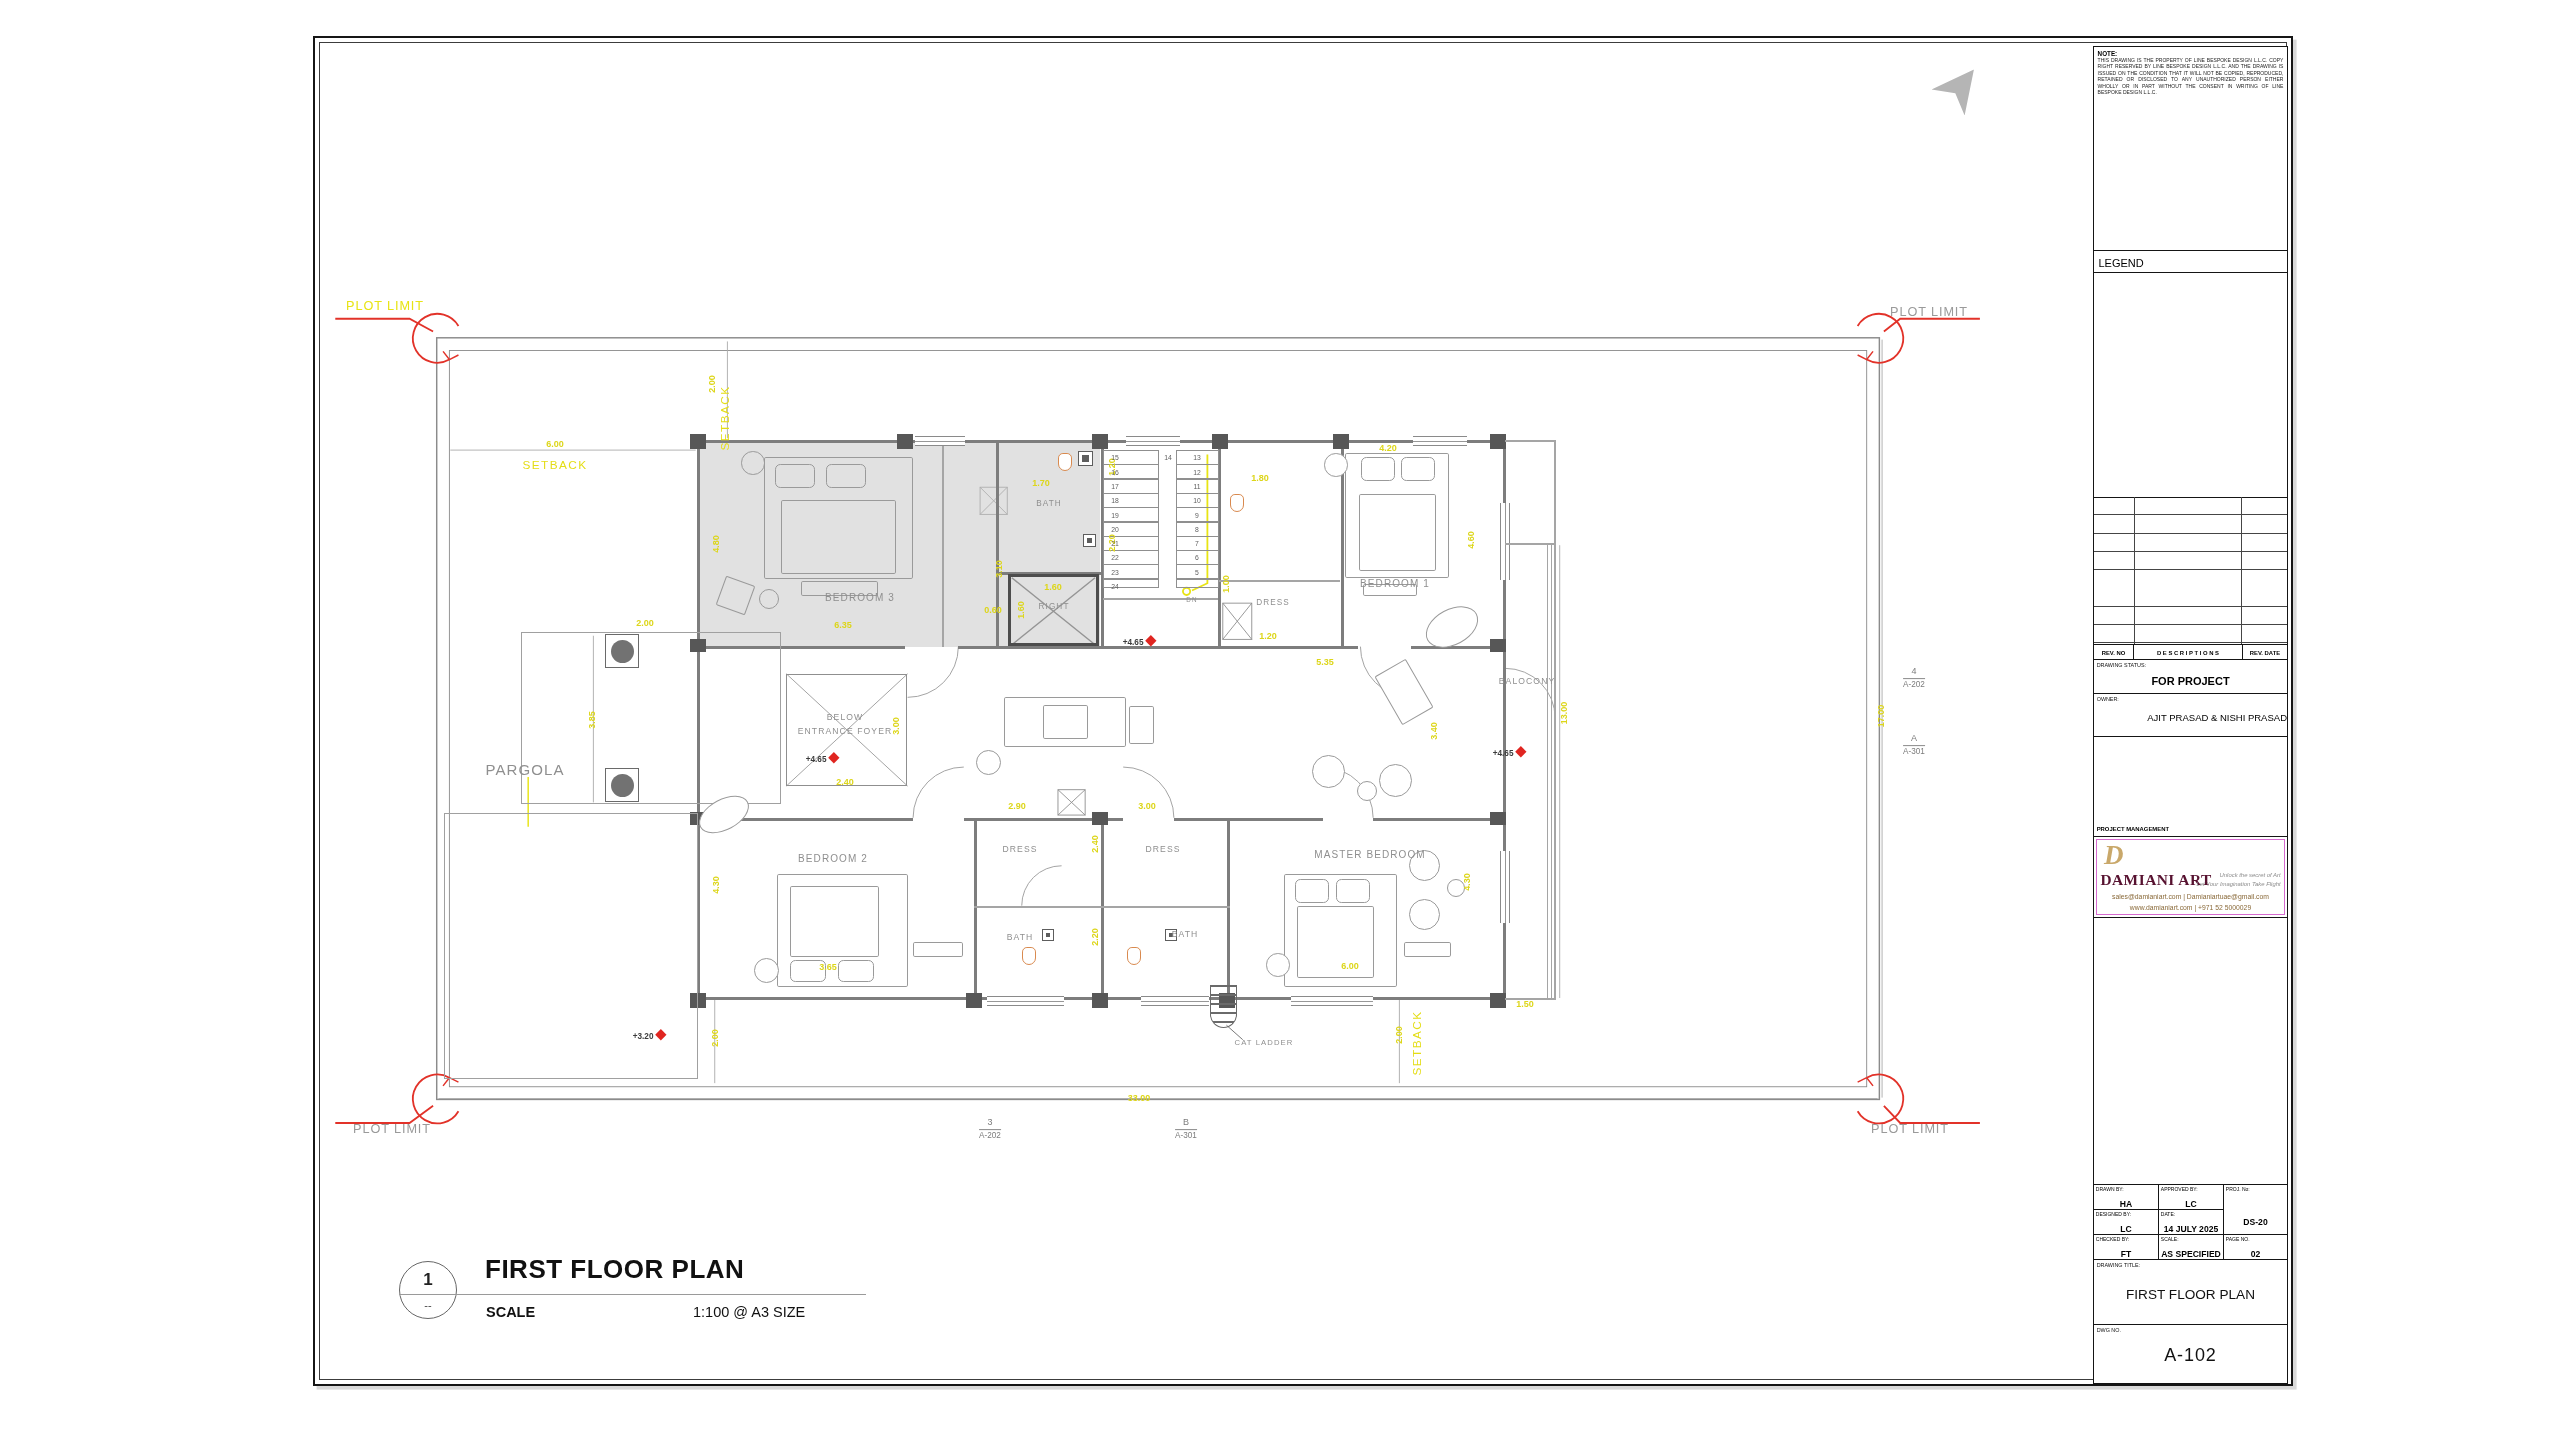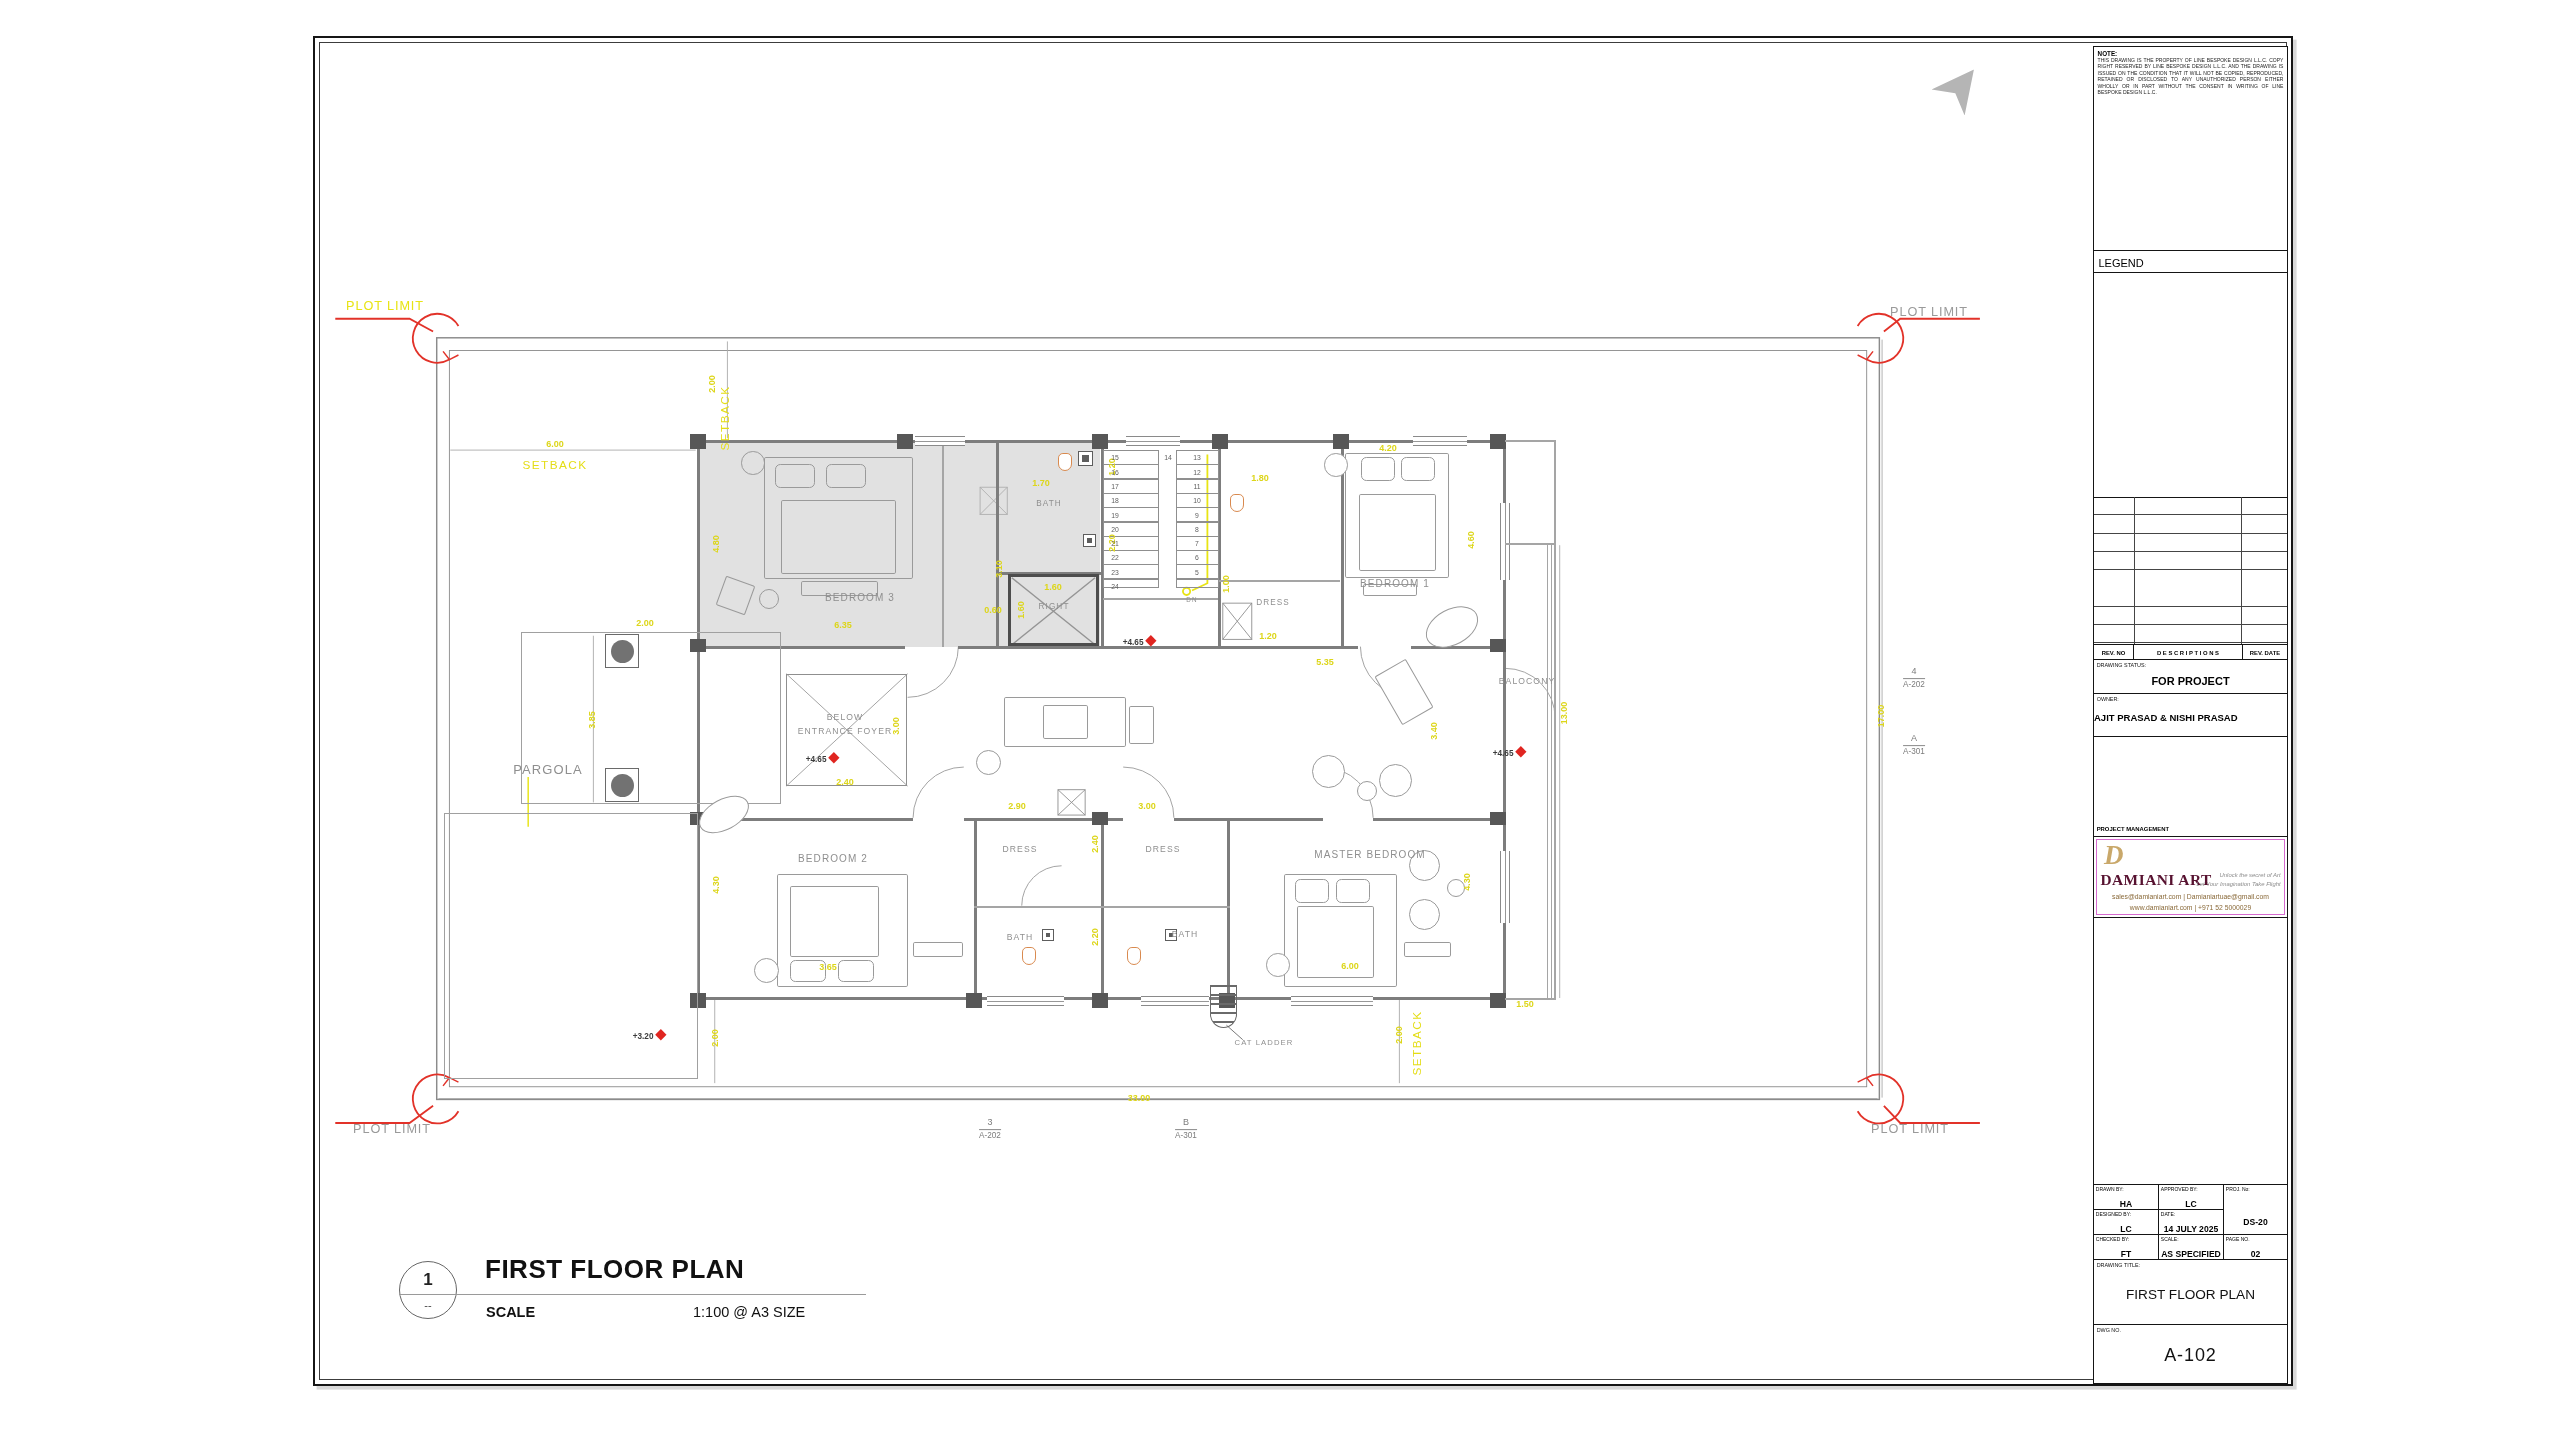--- a/index.html
+++ b/index.html
@@ -60,21 +60,21 @@
   .tb-rev i{position:absolute;top:0;height:100%;width:0.9px;background:#454545;}
   .tb-revhdr{top:597px;height:16.3px;border-top:1.4px solid #151515;border-bottom:1.8px solid #151515;display:flex;align-items:center;}
   .tb-revhdr span{font-size:5.9px;font-weight:bold;text-align:center;}
   .tb-revhdr .c1{width:40px;border-right:0.9px solid #151515;height:100%;padding-top:4.5px;}
   .tb-revhdr .c2{flex:1;height:100%;padding-top:4.5px;}
   .tb-revhdr .c3{width:45px;border-left:0.9px solid #151515;height:100%;padding-top:4.5px;}
   .slab{position:absolute;top:1.8px;left:2.7px;font-size:5.4px;color:#111;}
   .tb-status{top:613px;height:34px;border-bottom:1.8px solid #151515;}
   .tb-status .sv{text-align:center;margin-top:14.5px;font-weight:bold;font-size:11px;}
   .tb-owner{top:647px;height:43px;border-bottom:1.8px solid #151515;}
-  .tb-owner .sv{text-align:left;margin-top:18px;font-weight:bold;font-size:9.5px;}
+  .tb-owner .sv{text-align:right;margin-top:18px;font-weight:normal;font-size:9.5px;}
   .tb-project{top:689px;height:84px;border-bottom:1.8px solid #151515;}
   .tb-project .pj{margin-top:23.5px;text-align:center;font-size:8.2px;color:#4e4e4e;line-height:1.6;}
   .tb-pmh{top:774px;height:16.3px;border-bottom:0.9px solid #151515;font-size:5.9px;font-weight:bold;padding:5.4px 2.7px 0;}
   .tb-pm{top:790px;height:81px;border-bottom:1.8px solid #151515;padding:1.8px;}
   .pm-box{border:1.4px solid #d66bd0;height:100%;position:relative;overflow:hidden;}
   .pm-mono{position:absolute;left:7.2px;top:0;font-family:"Liberation Serif",serif;font-size:27px;
     font-style:italic;color:#c9a86a;font-weight:bold;}
   .pm-brand{position:absolute;left:3.6px;top:31px;font-family:"Liberation Serif",serif;
     font-size:15.4px;font-weight:bold;color:#571230;letter-spacing:0.5px;}
   .pm-tag{position:absolute;right:3.6px;top:31px;text-align:right;font-style:italic;
@@ -368,21 +368,21 @@
       <span class="lbl room" style="left: 1273px; top: 603px; font-size: 8.2px;">DRESS</span>
       <span class="lbl room" style="left: 845px; top: 717px; font-size: 8.6px;">BELOW</span>
       <span class="lbl room" style="left: 845px; top: 731px; font-size: 8.6px;">ENTRANCE FOYER</span>
       <span class="lbl room" style="left: 1020px; top: 849px; font-size: 8.6px;">DRESS</span>
       <span class="lbl room" style="left: 1163px; top: 849px; font-size: 8.6px;">DRESS</span>
       <span class="lbl room" style="left: 1020px; top: 937px; font-size: 8.6px;">BATH</span>
       <span class="lbl room" style="left: 1185px; top: 934px; font-size: 8.6px;">BATH</span>
       <span class="lbl room" style="left: 833px; top: 859px;">BEDROOM 2</span>
       <span class="lbl room" style="left: 1370px; top: 855px;">MASTER BEDROOM</span>
       <span class="lbl room" style="left: 1527px; top: 681px; font-size: 8.6px;">BALOCONY</span>
-      <span class="lbl room" style="left: 548px; top: 769px; font-size: 13px;">PARGOLA</span>
+      <span class="lbl room" style="left: 525px; top: 769px; font-size: 15px;">PARGOLA</span>
       <span class="lbl room" style="left: 1264px; top: 1043px; font-size: 7.7px;">CAT LADDER</span>
       <span class="lbl room" style="left: 1192px; top: 600px; font-size: 6.3px;">DN</span>
       <span class="lbl level" style="left: 1139px; top: 642px;"><span>+4.65</span><i class="dia"></i></span>
       <span class="lbl level" style="left: 822px; top: 759px;"><span>+4.65</span><i class="dia"></i></span>
       <span class="lbl level" style="left: 1509px; top: 753px;"><span>+4.65</span><i class="dia"></i></span>
       <span class="lbl level" style="left: 649px; top: 1036px;"><span>+3.20</span><i class="dia"></i></span>
       <span class="lbl plot" style="left: 373px; top: 306px; color: rgb(232, 228, 20);">PLOT LIMIT</span>
       <span class="lbl plot" style="left: 1917px; top: 312px; color: rgb(154, 154, 154);">PLOT LIMIT</span>
       <span class="lbl plot" style="left: 380px; top: 1129px; color: rgb(154, 154, 154);">PLOT LIMIT</span>
       <span class="lbl plot" style="left: 1898px; top: 1129px; color: rgb(154, 154, 154);">PLOT LIMIT</span>

